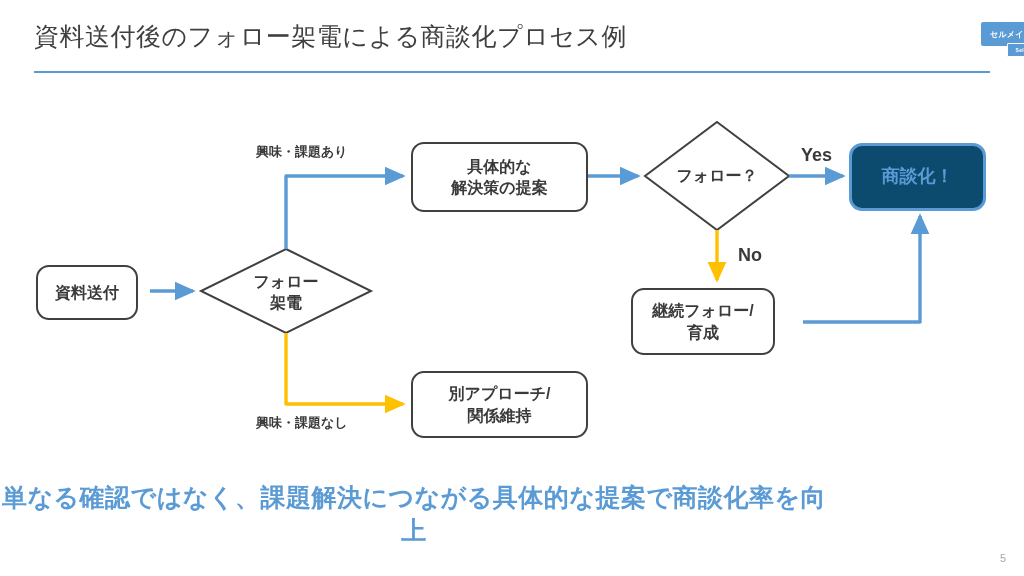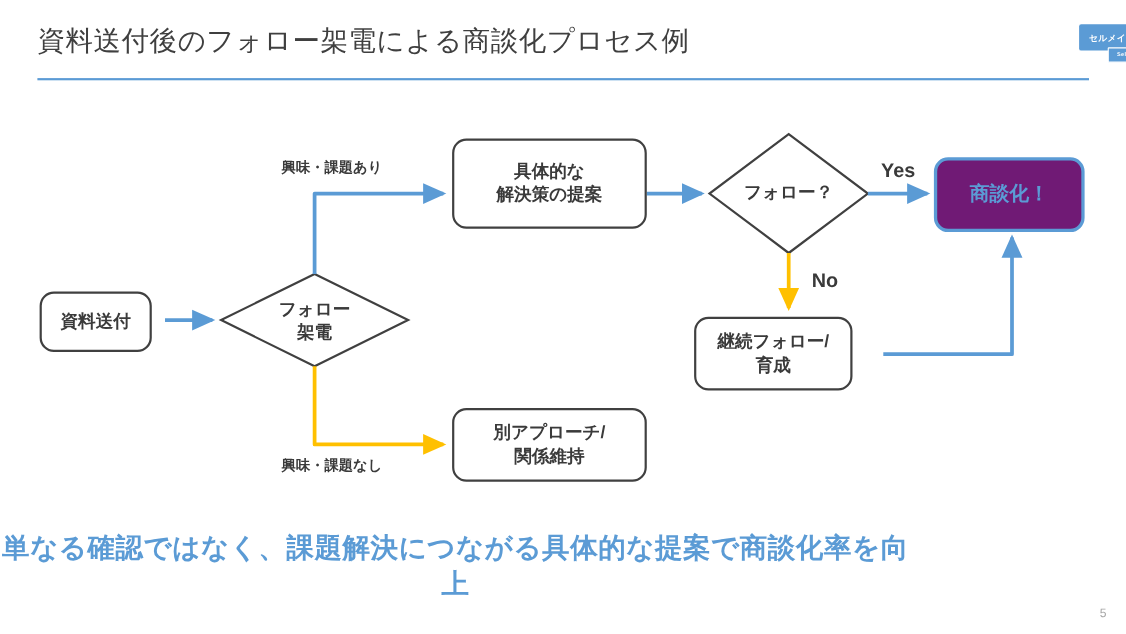--- a/index.html
+++ b/index.html
@@ -112,21 +112,21 @@
     border: 2px solid #404040;
     border-radius: 13px;
     background: #ffffff;
     color: #3a3a3a;
     font-size: 16px;
     font-weight: bold;
   }
   .node.goal {
     border: 3px solid #5b9bd5;
     border-radius: 13px;
-    background: #701a75;
+    background: #0c4a6e;
     color: #5b9bd5;
     font-size: 18px;
     font-weight: bold;
   }
   .node.decision {
     background: transparent;
     color: #3a3a3a;
     font-size: 16px;
     font-weight: bold;
     z-index: 3;
@@ -207,21 +207,21 @@
       <path d="M717,230 L717,280" fill="none" stroke="#ffc000" stroke-width="3.4" marker-end="url(#arrow-yellow)"></path>
 
       <path d="M803,322 L920,322 L920,216" fill="none" stroke="#5b9bd5" stroke-width="3.4" stroke-linejoin="round" marker-end="url(#arrow-blue)"></path>
     </svg>
 
     <div class="node proc" style="left:36px; top:265px; width:102px; height:55px;">資料送付</div>
 
     <div class="node decision" style="left:216px; top:264px; width:140px; height:56px;">フォロー
 架電</div>
 
-    <div class="node proc" style="left:411px; top:126px; width:177px; height:82px;">具体的な
+    <div class="node proc" style="left:411px; top:142px; width:177px; height:70px;">具体的な
 解決策の提案</div>
 
     <div class="node proc" style="left:411px; top:371px; width:177px; height:67px;">別アプローチ/
 関係維持</div>
 
     <div class="node decision" style="left:652px; top:160px; width:130px; height:32px;">フォロー？</div>
 
     <div class="node proc" style="left:631px; top:288px; width:144px; height:67px;">継続フォロー/
 育成</div>
 

